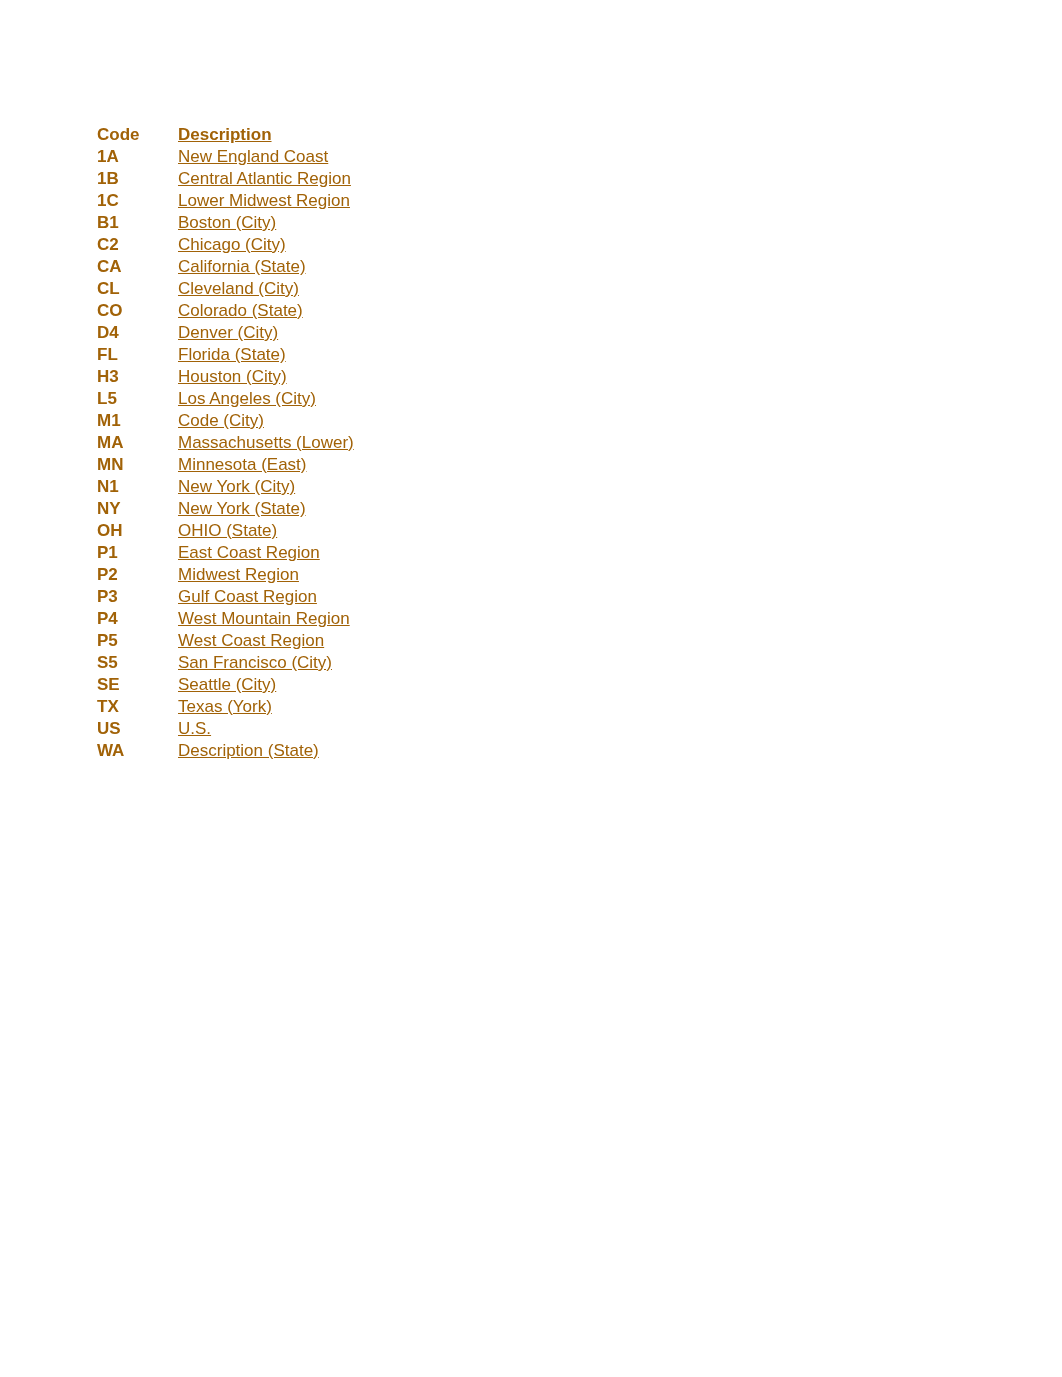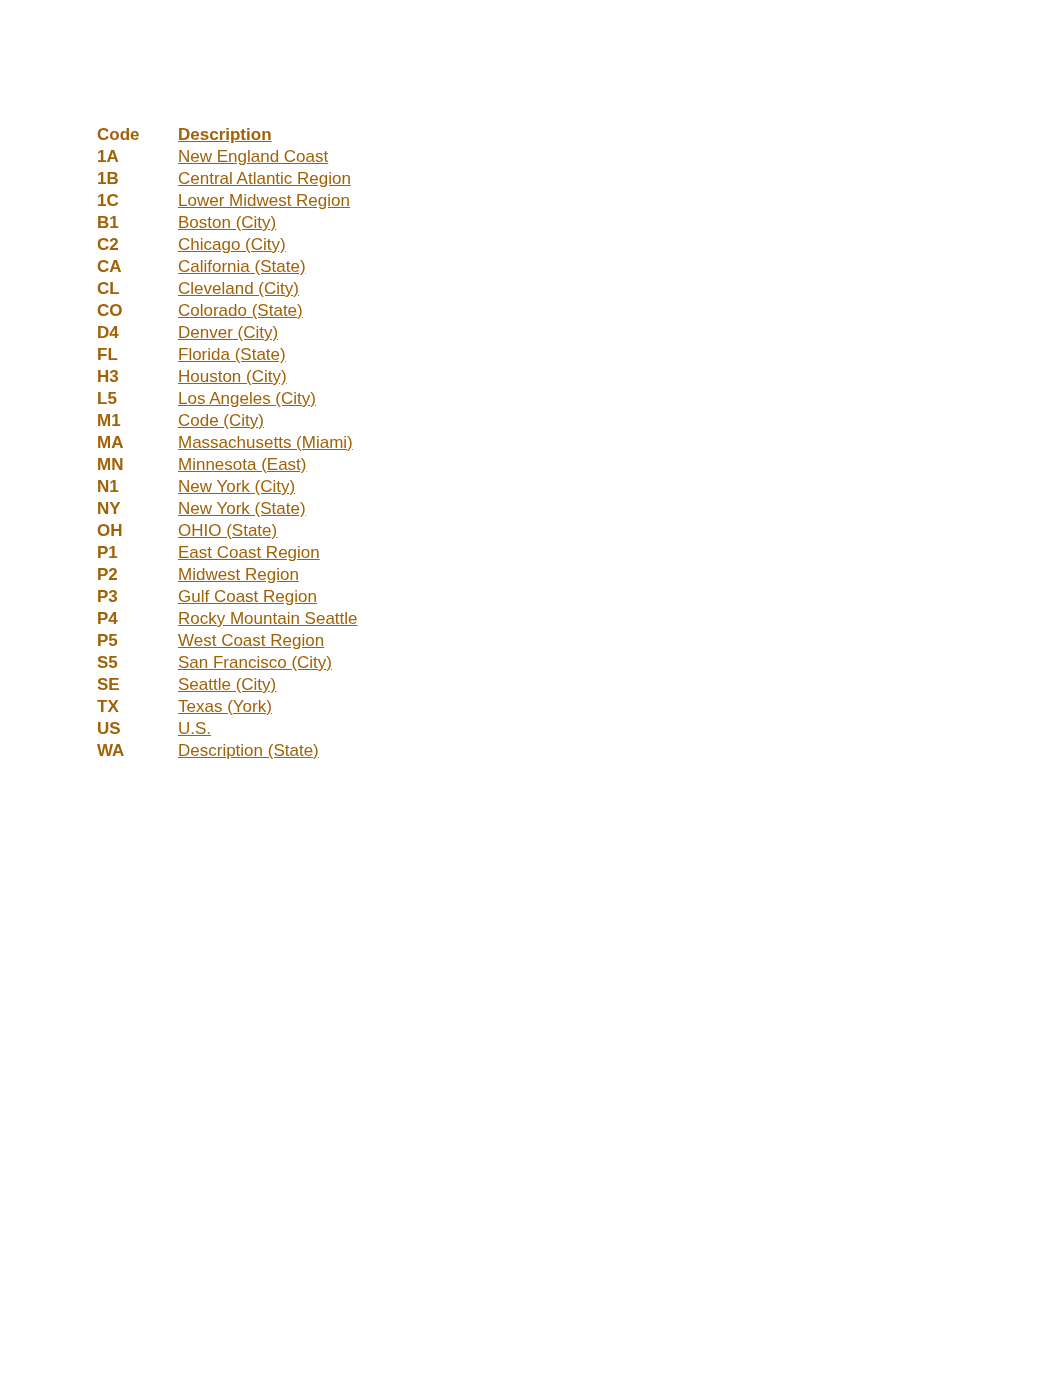--- a/index.html
+++ b/index.html
@@ -113,21 +113,21 @@
         <tr>
           <td class="col-code">L5</td>
           <td class="col-desc">Los Angeles (City)</td>
         </tr>
         <tr>
           <td class="col-code">M1</td>
           <td class="col-desc">Code (City)</td>
         </tr>
         <tr>
           <td class="col-code">MA</td>
-          <td class="col-desc">Massachusetts (Miami)</td>
+          <td class="col-desc">Massachusetts (Lower)</td>
         </tr>
         <tr>
           <td class="col-code">MN</td>
           <td class="col-desc">Minnesota (East)</td>
         </tr>
         <tr>
           <td class="col-code">N1</td>
           <td class="col-desc">New York (City)</td>
         </tr>
         <tr>
@@ -145,21 +145,21 @@
         <tr>
           <td class="col-code">P2</td>
           <td class="col-desc">Midwest Region</td>
         </tr>
         <tr>
           <td class="col-code">P3</td>
           <td class="col-desc">Gulf Coast Region</td>
         </tr>
         <tr>
           <td class="col-code">P4</td>
-          <td class="col-desc">Rocky Mountain Seattle</td>
+          <td class="col-desc">West Mountain Region</td>
         </tr>
         <tr>
           <td class="col-code">P5</td>
           <td class="col-desc">West Coast Region</td>
         </tr>
         <tr>
           <td class="col-code">S5</td>
           <td class="col-desc">San Francisco (City)</td>
         </tr>
         <tr>

